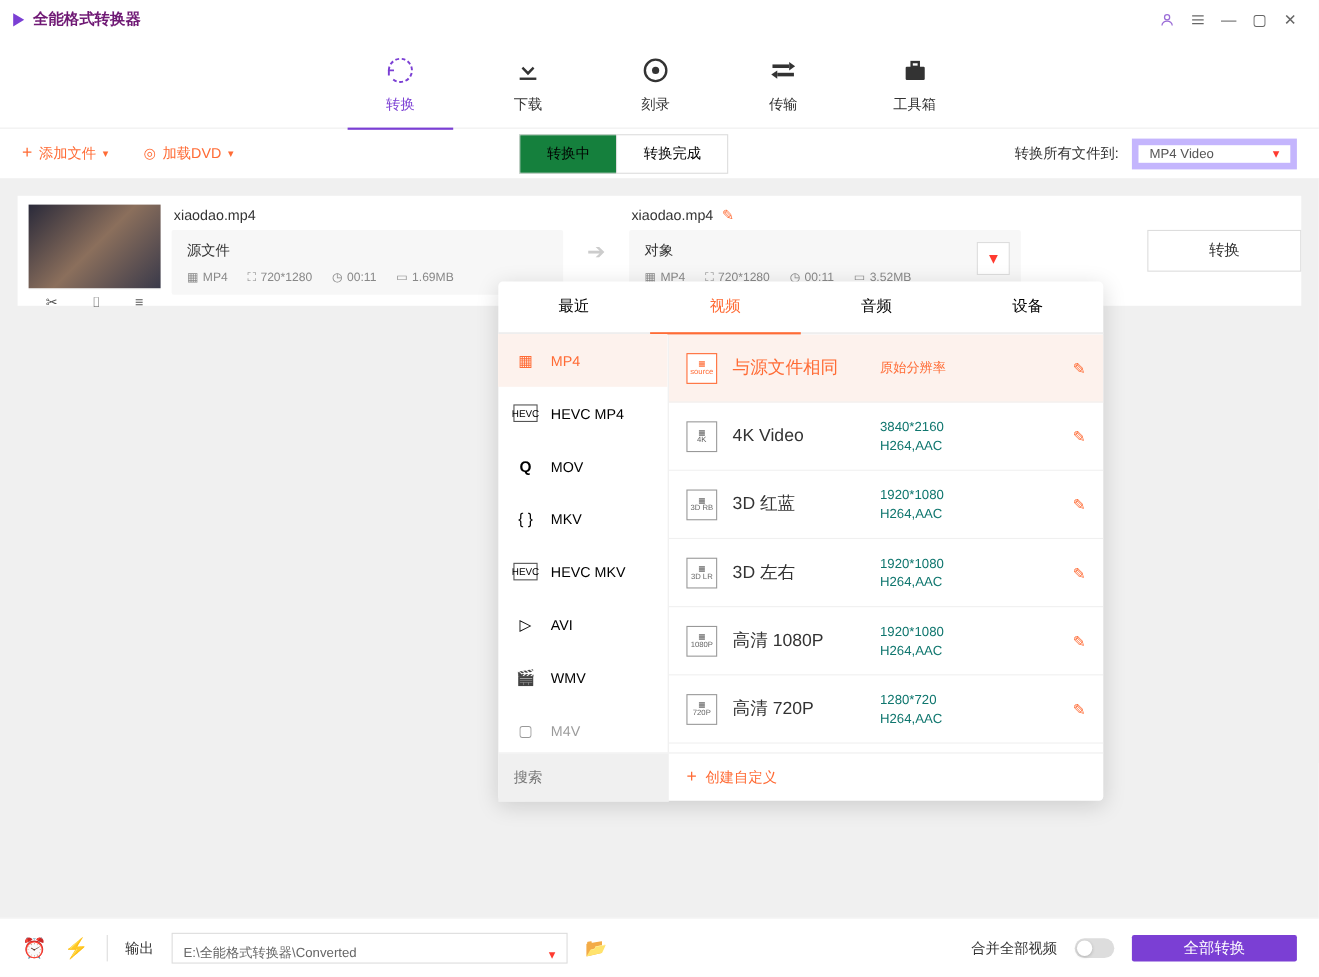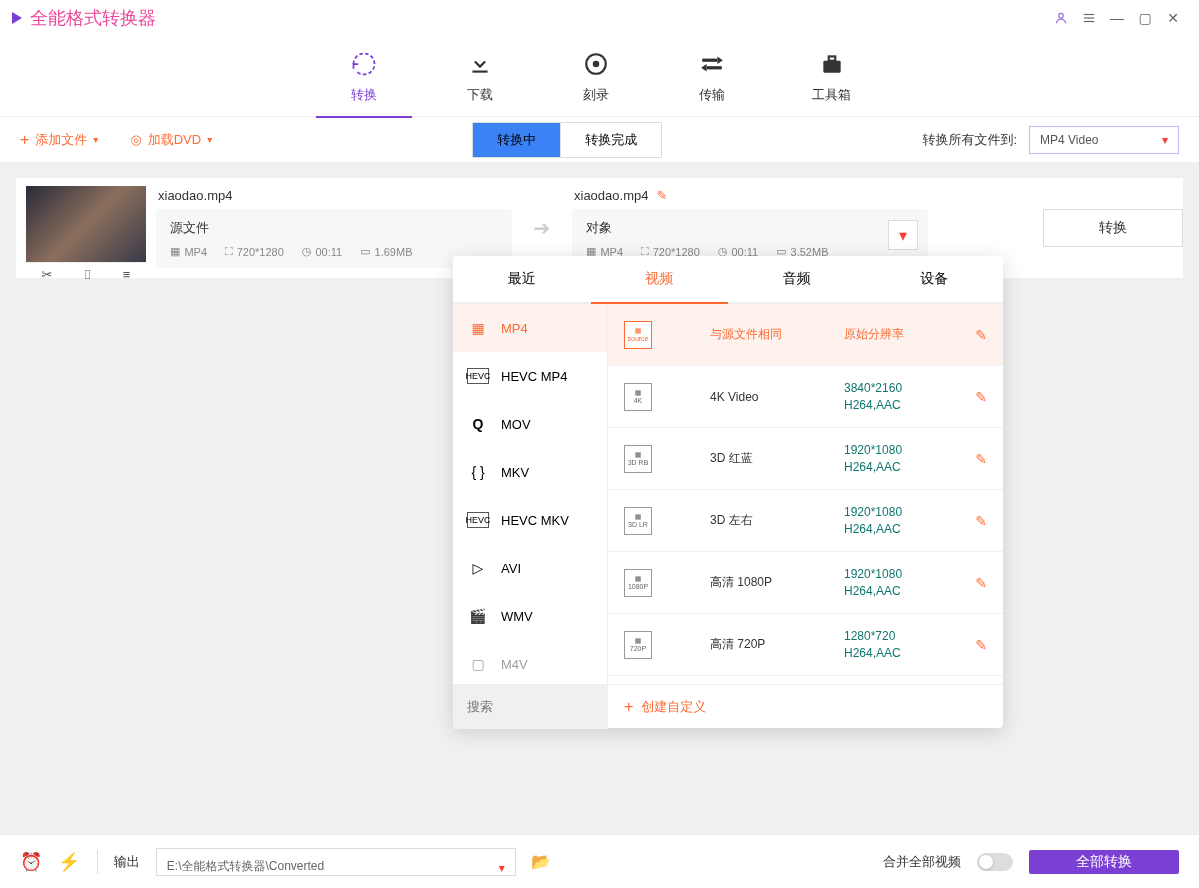--- a/index.html
+++ b/index.html
@@ -2,21 +2,21 @@
 <html><head>
 <meta charset="utf-8">
 <style>
 * { margin: 0; padding: 0; box-sizing: border-box; font-family: "Microsoft YaHei", Arial, sans-serif; }
 body { background: #f5f5f5; width: 1199px; height: 888px; overflow: hidden; }
 .app { background: #fff; width: 100%; height: 100%; display: flex; flex-direction: column; position: relative; }
 
 
 .titlebar { height: 36px; display: flex; align-items: center; padding: 0 12px; }
 .titlebar .logo { width: 0; height: 0; border-left: 10px solid #7b3fd4; border-top: 6px solid transparent; border-bottom: 6px solid transparent; margin-right: 8px; }
-.titlebar .title { font-size: 18px; font-weight: 400; color: #ec4899; }
+.titlebar .title { font-size: 14px; font-weight: 700; color: #701a75; }
 .titlebar .spacer { flex: 1; }
 .titlebar .tb-icon { width: 28px; height: 28px; display: flex; align-items: center; justify-content: center; cursor: pointer; color: #666; font-size: 14px; }
 .titlebar .tb-icon.purple { color: #9b6dd7; }
 
 
 .mainnav { height: 80px; display: flex; justify-content: center; gap: 60px; align-items: center; }
 .mainnav .navitem { display: flex; flex-direction: column; align-items: center; gap: 6px; cursor: pointer; color: #333; position: relative; padding: 8px 12px; }
 .mainnav .navitem.active { color: #7b3fd4; }
 .mainnav .navitem.active::after { content: ''; position: absolute; bottom: -6px; left: -20px; right: -20px; height: 2px; background: #7b3fd4; }
 .mainnav .navicon { width: 32px; height: 32px; display: flex; align-items: center; justify-content: center; }
@@ -24,24 +24,24 @@
 
 
 .toolbar { height: 46px; background: #fff; border-top: 1px solid #eee; display: flex; align-items: center; padding: 0 20px; gap: 12px; }
 .toolbar .add-btn { color: #ff6b35; font-size: 13px; display: flex; align-items: center; gap: 6px; cursor: pointer; }
 .toolbar .dvd-btn { color: #ff6b35; font-size: 13px; display: flex; align-items: center; gap: 6px; cursor: pointer; margin-left: 20px; }
 .toolbar .plus { font-size: 16px; }
 .toolbar .chev { font-size: 10px; color: #ff6b35; }
 .toolbar .spacer { flex: 1; }
 .toolbar .tabs { display: flex; }
 .toolbar .tab { padding: 8px 24px; font-size: 13px; cursor: pointer; background: #fff; border: 1px solid #ddd; }
-.toolbar .tab.active { background: #3b82f6; }
+.toolbar .tab.active { background: #15803d; }
 .toolbar .tab:first-child { border-right: none; }
 .toolbar .convert-label { font-size: 13px; color: #333; margin-left: auto; }
-.toolbar .format-select { width: 150px; height: 28px; border: 1px solid #c4b5fd; padding: 0 10px; font-size: 12px; display: flex; align-items: center; justify-content: space-between; cursor: pointer; color: #555; text-align: right; }
+.toolbar .format-select { width: 150px; height: 28px; border: 6px solid #c4b5fd; padding: 0 10px; font-size: 12px; display: flex; align-items: center; justify-content: space-between; cursor: pointer; color: #555; text-align: right; }
 
 
 .content { flex: 1; background: #f0f0f0; padding: 16px; overflow: hidden; position: relative; }
 .file-row { background: #fff; display: flex; align-items: flex-start; padding: 0; height: 100px; margin-bottom: 10px; }
 .thumb-wrap { width: 140px; display: flex; flex-direction: column; align-items: center; padding: 8px; }
 .thumb { width: 120px; height: 76px; background: linear-gradient(135deg, #2a2a3a 0%, #8b6f5c 50%, #3a3a4a 100%); position: relative; }
 .thumb-toolbar { width: 120px; height: 24px; display: flex; justify-content: space-around; align-items: center; border-top: 1px solid #eee; }
 .thumb-toolbar span { font-size: 13px; cursor: pointer; color: #555; }
 .file-card { width: 356px; padding: 10px 0 0 0; }
 .file-name { font-size: 13px; color: #333; margin-bottom: 6px; padding-left: 2px; display: flex; align-items: center; gap: 8px; }
@@ -65,21 +65,21 @@
 .format-list { width: 155px; border-right: 1px solid #eee; overflow-y: auto; }
 .format-item { height: 48px; display: flex; align-items: center; gap: 12px; padding: 0 14px; font-size: 13px; cursor: pointer; }
 .format-item.active { background: #fdf2ed; color: #ff6b35; }
 .format-icon { width: 22px; height: 16px; display: flex; align-items: center; justify-content: center; font-size: 14px; }
 .preset-list { flex: 1; overflow-y: auto; }
 .preset-item { height: 62px; display: flex; align-items: center; padding: 0 16px; border-bottom: 1px solid #f0f0f0; cursor: pointer; gap: 14px; }
 .preset-item.active { background: #fdf2ed; }
 .preset-item.active .preset-name, .preset-item.active .preset-meta { color: #ff6b35; }
 .preset-thumb { width: 28px; height: 28px; border: 1px solid #999; display: flex; flex-direction: column; align-items: center; justify-content: center; font-size: 7px; color: #666; background: #fff; }
 .preset-item.active .preset-thumb { border-color: #ff6b35; color: #ff6b35; }
-.preset-name { font-size: 12px; color: #333; width: 120px; margin-left: 44px; }
+.preset-name { font-size: 16px; color: #333; width: 120px; }
 .preset-meta { font-size: 12px; color: #0f766e; flex: 1; }
 .preset-meta div { line-height: 1.4; }
 .preset-edit { color: #ff6b35; font-size: 14px; cursor: pointer; }
 .popup-foot { height: 44px; display: flex; align-items: center; border-top: 1px solid #eee; }
 .popup-search { width: 155px; height: 44px; background: #f0f0f0; border: none; padding: 0 14px; font-size: 13px; outline: none; color: #999; }
 .popup-custom { flex: 1; display: flex; align-items: center; justify-content: flex-start; gap: 8px; color: #ff6b35; font-size: 13px; cursor: pointer; padding-left: 16px; }
 .popup-custom .plus { font-size: 16px; }
 
 
 .footer { height: 54px; background: #fff; border-top: 1px solid #eee; display: flex; align-items: center; padding: 0 20px; gap: 16px; }

